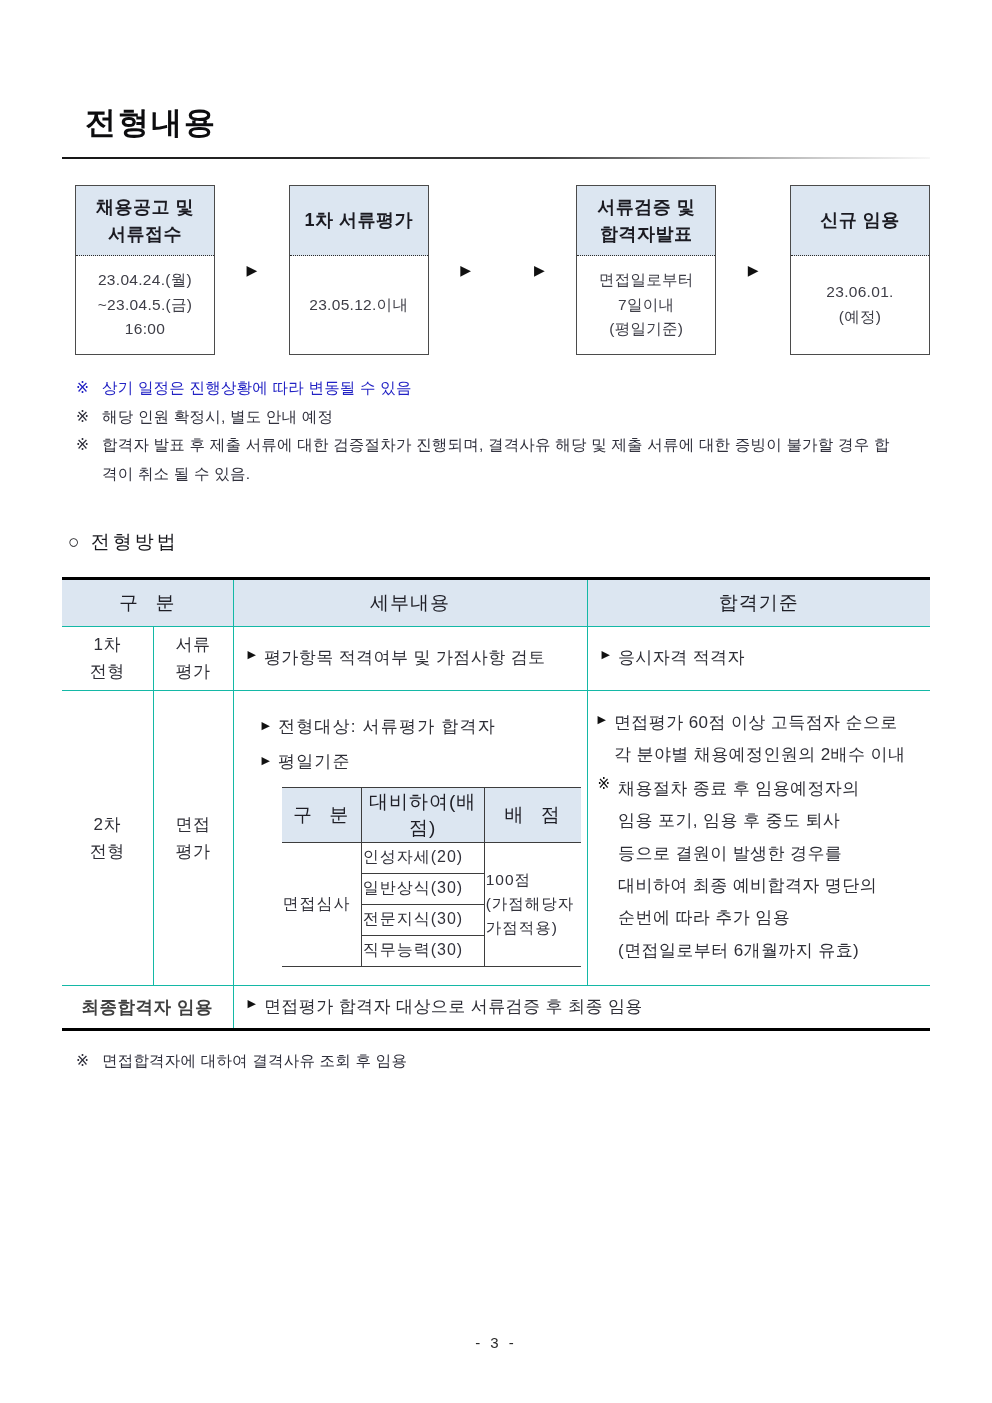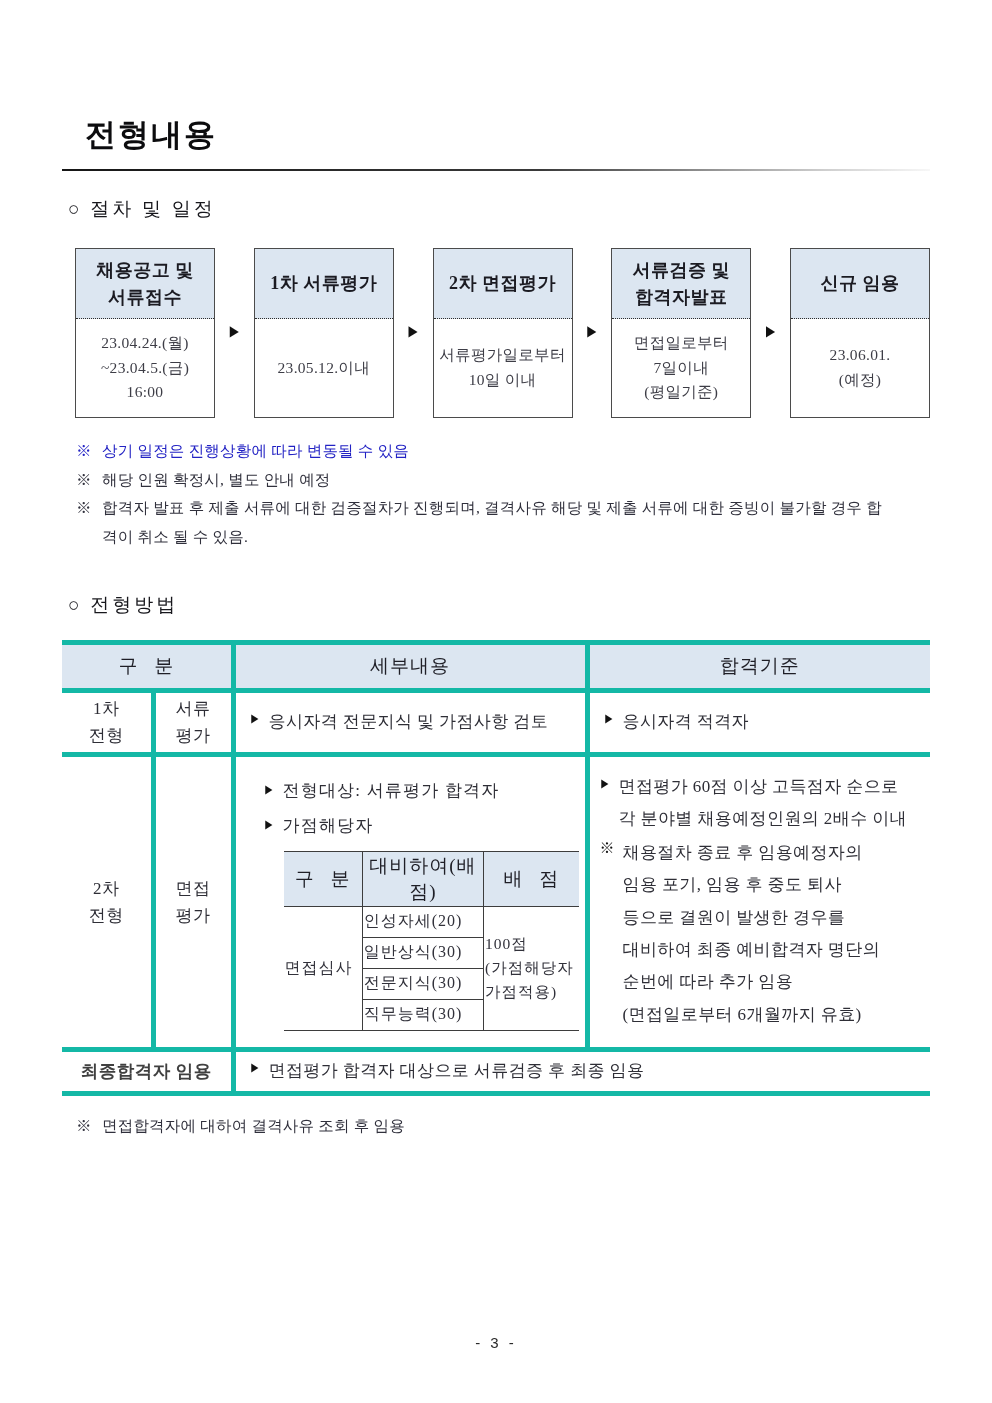--- a/index.html
+++ b/index.html
@@ -2,21 +2,21 @@
 <html lang="ko"><head>
 <meta charset="utf-8">
 <style>
   html,body { margin:0; padding:0; background:#e9e9e9; }
   .page {
     position:relative; width:992px; height:1403px; margin:0 auto;
     background:#ffffff; overflow:hidden;
     font-family:"Liberation Sans","DejaVu Sans",sans-serif;
     color:#2f2f37;
   }
-  .content { padding:16px 62px;font-family:Liberation Serif, serif; }
+  .content { padding:4px 62px; }
 
   
   .doc-title {
     margin:0 0 0 23px; padding-top:98px;
     font-size:31px; font-weight:700; letter-spacing:2px; color:#0c0c0e;
   }
   .title-rule {
     margin-top:13px; height:2px;
     background:linear-gradient(to right,#161616 0%,#3a3a3a 55%,#cfcfcf 88%,#f7f7f7 100%);
   }
@@ -56,21 +56,21 @@
   .note-line .text { white-space:pre-line; }
   .note-blue { color:#2222c4; }
 
   
   table { border-collapse:collapse; }
   .main-table {
     width:868px; table-layout:fixed; margin-top:22px;
     border-top:3px solid #000; border-bottom:3px solid #000;
     font-size:17px; color:#2e2e36;
   }
-  .main-table th, .main-table td { border:5px solid #14b8a6; box-sizing:border-box; }
+  .main-table th, .main-table td { border:1px solid #14b8a6; box-sizing:border-box; }
   .main-table tr > *:first-child { border-left:none; }
   .main-table tr > *:last-child { border-right:none; }
   .main-table thead th {
     background:#dce6f1; height:48px; font-weight:400; font-size:19px;
     word-spacing:10px; letter-spacing:1px; color:#1e1e26; text-align:center;
   }
   .cell-center {
     text-align:center; vertical-align:middle; white-space:pre-line;
     line-height:1.6; letter-spacing:0.5px;
   }
@@ -109,41 +109,35 @@
 </style>
 </head>
 <body>
 
 <div class="page">
   <div class="content">
 
     <h1 class="doc-title">전형내용</h1>
     <div class="title-rule"></div>
 
-    <div class="sec-heading">○ 절차 및 일정</div>
 
     <div class="flow">
       <div class="flow-box">
         <div class="flow-box-title">채용공고 및
 서류접수</div>
         <div class="flow-box-body">23.04.24.(월)
 ~23.04.5.(금)
 16:00</div>
       </div>
       <div class="flow-arrow">▶</div>
       <div class="flow-box">
         <div class="flow-box-title">1차 서류평가</div>
         <div class="flow-box-body">23.05.12.이내</div>
       </div>
       <div class="flow-arrow">▶</div>
-      <div class="flow-box">
-        <div class="flow-box-title">2차 면접평가</div>
-        <div class="flow-box-body">서류평가일로부터
-10일 이내</div>
-      </div>
       <div class="flow-arrow">▶</div>
       <div class="flow-box">
         <div class="flow-box-title">서류검증 및
 합격자발표</div>
         <div class="flow-box-body">면접일로부터
 7일이내
 (평일기준)</div>
       </div>
       <div class="flow-arrow">▶</div>
       <div class="flow-box">
@@ -187,21 +181,21 @@
       </thead>
       <tbody>
         <tr class="row-stage1">
           <td class="cell-center">1차
 전형</td>
           <td class="cell-center">서류
 평가</td>
           <td class="cell-pad">
             <div class="cell-bullet">
               <span class="marker">▶</span>
-              <span class="text">응시자격 전문지식 및 가점사항 검토</span>
+              <span class="text">평가항목 적격여부 및 가점사항 검토</span>
             </div>
           </td>
           <td class="cell-pad">
             <div class="cell-bullet">
               <span class="marker">▶</span>
               <span class="text">응시자격 적격자</span>
             </div>
           </td>
         </tr>
 
@@ -210,21 +204,21 @@
 전형</td>
           <td class="cell-center">면접
 평가</td>
           <td class="detail2-cell">
             <div class="cell-bullet">
               <span class="marker">▶</span>
               <span class="text">전형대상: 서류평가 합격자</span>
             </div>
             <div class="cell-bullet">
               <span class="marker">▶</span>
-              <span class="text">가점해당자</span>
+              <span class="text">평일기준</span>
             </div>
             <table class="inner-table">
               <colgroup>
                   <col style="width:83px">
                   <col style="width:128px">
                   <col style="width:100px">
                 </colgroup>
               <thead>
                 <tr>
                   <th>구 분</th>

